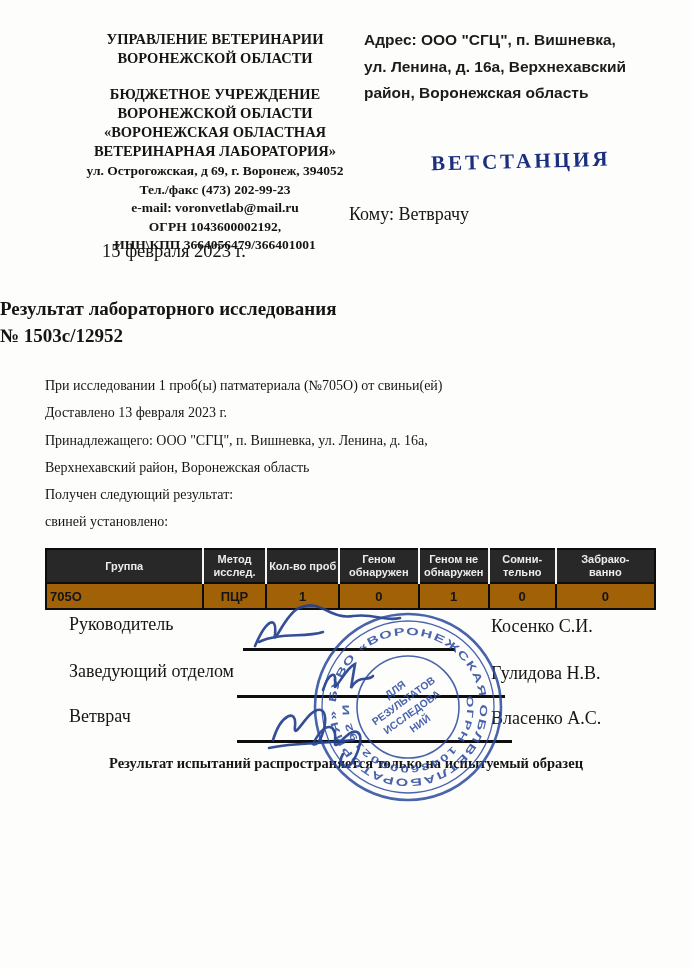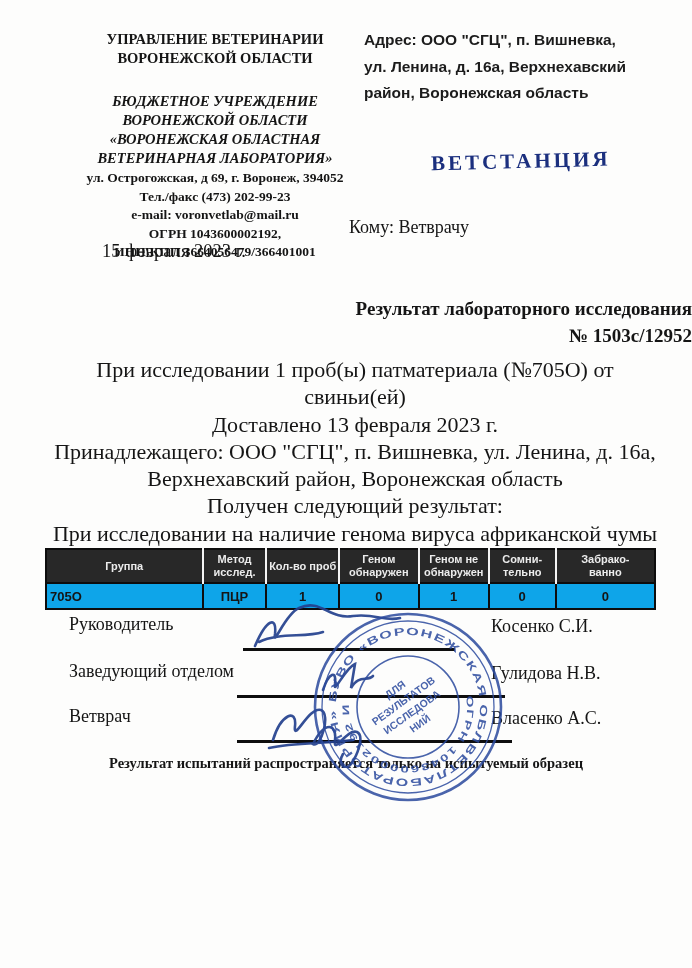--- a/index.html
+++ b/index.html
@@ -3,55 +3,55 @@
 <meta charset="utf-8">
 <style>
   html,body{margin:0;padding:0;background:#e8e8e8;}
   .page{
     position:relative;width:692px;height:968px;background:#fdfdfc;
     font-family:"Liberation Serif",serif;color:#151515;overflow:hidden;margin:0 auto;
   }
   
   .letterhead{position:absolute;left:40px;top:30px;width:350px;text-align:center;font-weight:bold;}
   .letterhead .authority div{font-size:14.5px;line-height:19px;}
-  .letterhead .institution{margin-top:24px;font-style:italic;}
+  .letterhead .institution{margin-top:17px;}
   .letterhead .institution div{font-size:14.5px;line-height:19px;}
   .letterhead .contacts{margin-top:1px;}
   .letterhead .contacts div{font-size:13.5px;line-height:18.5px;}
   
   .recipient-address{
     position:absolute;left:364px;top:27px;width:305px;
     font-family:"Liberation Sans",sans-serif;font-weight:bold;font-size:15.5px;line-height:26.5px;
     white-space:pre-line;color:#1c1c1c;
   }
   .vetstation{
     position:absolute;left:431px;top:149px;
     color:#1b2f7e;font-weight:bold;font-size:21px;letter-spacing:3px;
     transform:rotate(-1.5deg);font-family:"Liberation Serif",serif;
   }
-  .to-line{position:absolute;left:349px;top:217px;font-size:18px;}
+  .to-line{position:absolute;left:349px;top:204px;font-size:18px;}
   
   .doc-date{position:absolute;left:102px;top:241px;font-size:18.5px;font-weight:normal;}
-  .doc-title{position:absolute;left:0;top:295px;width:692px;text-align:right;font-weight:bold;font-size:19px;line-height:27px;}
+  .doc-title{position:absolute;left:0;top:295px;width:692px;text-align:left;font-weight:bold;font-size:19px;line-height:27px;}
   
-  .body-text{position:absolute;left:45px;top:356px;width:620px;font-size:22px;text-align:center;}
+  .body-text{position:absolute;left:45px;top:372px;width:620px;font-size:14px;}
   .body-text div{line-height:27.3px;}
   
   .result-table{
     position:absolute;left:45px;top:548px;width:611px;border-collapse:collapse;
     border:2.5px solid #0d0d0d;table-layout:fixed;padding-left:30px;
   }
   .result-table th{
     background:#282828;color:#ececec;font-family:"Liberation Sans",sans-serif;
     font-weight:bold;font-size:11px;line-height:13px;padding:3px 1px;
     border-right:2px solid #f5f5f5;white-space:pre-line;vertical-align:middle;
   }
   .result-table th:last-child{border-right:none;}
   .result-table td{
-    background:#0ea5e9;font-family:"Liberation Sans",sans-serif;font-weight:bold;font-size:13px;
+    background:#a16207;font-family:"Liberation Sans",sans-serif;font-weight:bold;font-size:13px;
     border:2px solid #0d0d0d;padding:2px 3px;height:20px;text-align:center;vertical-align:middle;
   }
   .result-table td.first{text-align:left;}
   
   .sig-label{position:absolute;left:69px;font-size:18px;}
   .sig-name{position:absolute;left:467px;font-size:18px;margin-left:24px;}
   .sig-line{position:absolute;height:2.5px;background:#0e0e0e;}
   .sig-scribbles{position:absolute;left:225px;top:598px;width:310px;height:170px;pointer-events:none;}
   
   .footer-note{position:absolute;left:0;top:755px;width:692px;text-align:center;font-weight:bold;font-size:14.5px;}
@@ -94,21 +94,20 @@
     <div>Результат лабораторного исследования</div>
     <div>№ 1503с/12952</div>
   </div>
 
   <div class="body-text">
     <div>При исследовании 1 проб(ы) патматериала (№705О) от свиньи(ей)</div>
     <div>Доставлено 13 февраля 2023 г.</div>
     <div>Принадлежащего: ООО "СГЦ", п. Вишневка, ул. Ленина, д. 16а,</div>
     <div>Верхнехавский район, Воронежская область</div>
     <div>Получен следующий результат:</div>
-    <div>При исследовании на наличие генома вируса африканской чумы</div>
     <div>свиней установлено:</div>
   </div>
 
   <table class="result-table">
     <colgroup>
       <col style="width:25.7%">
         <col style="width:10.5%">
         <col style="width:11.9%">
       <col style="width:13.1%">
         <col style="width:11.5%">

